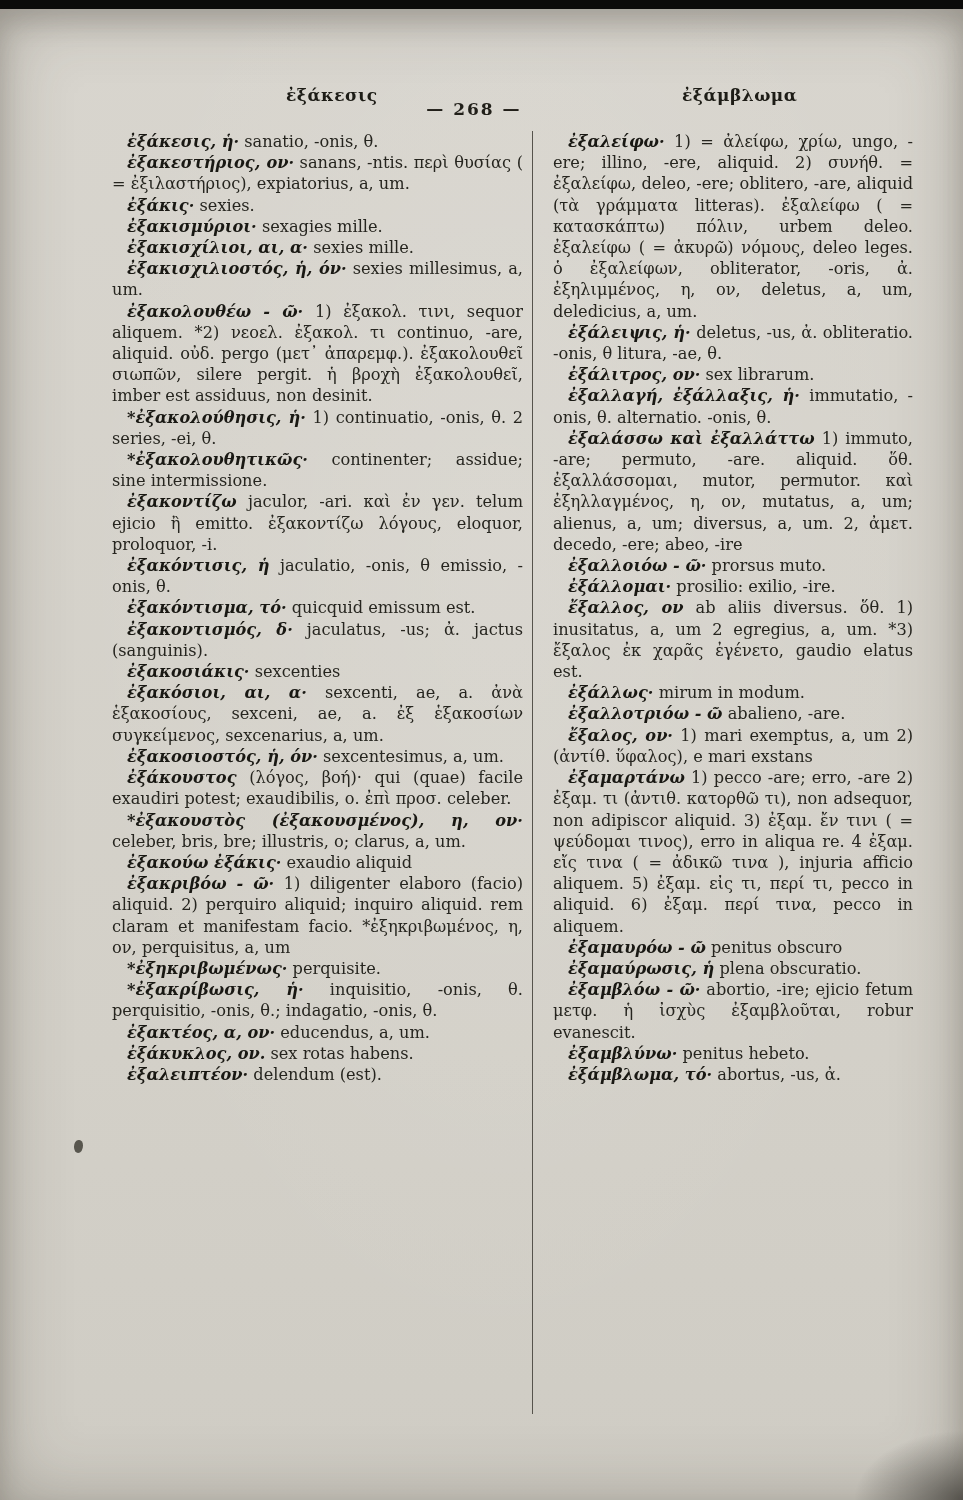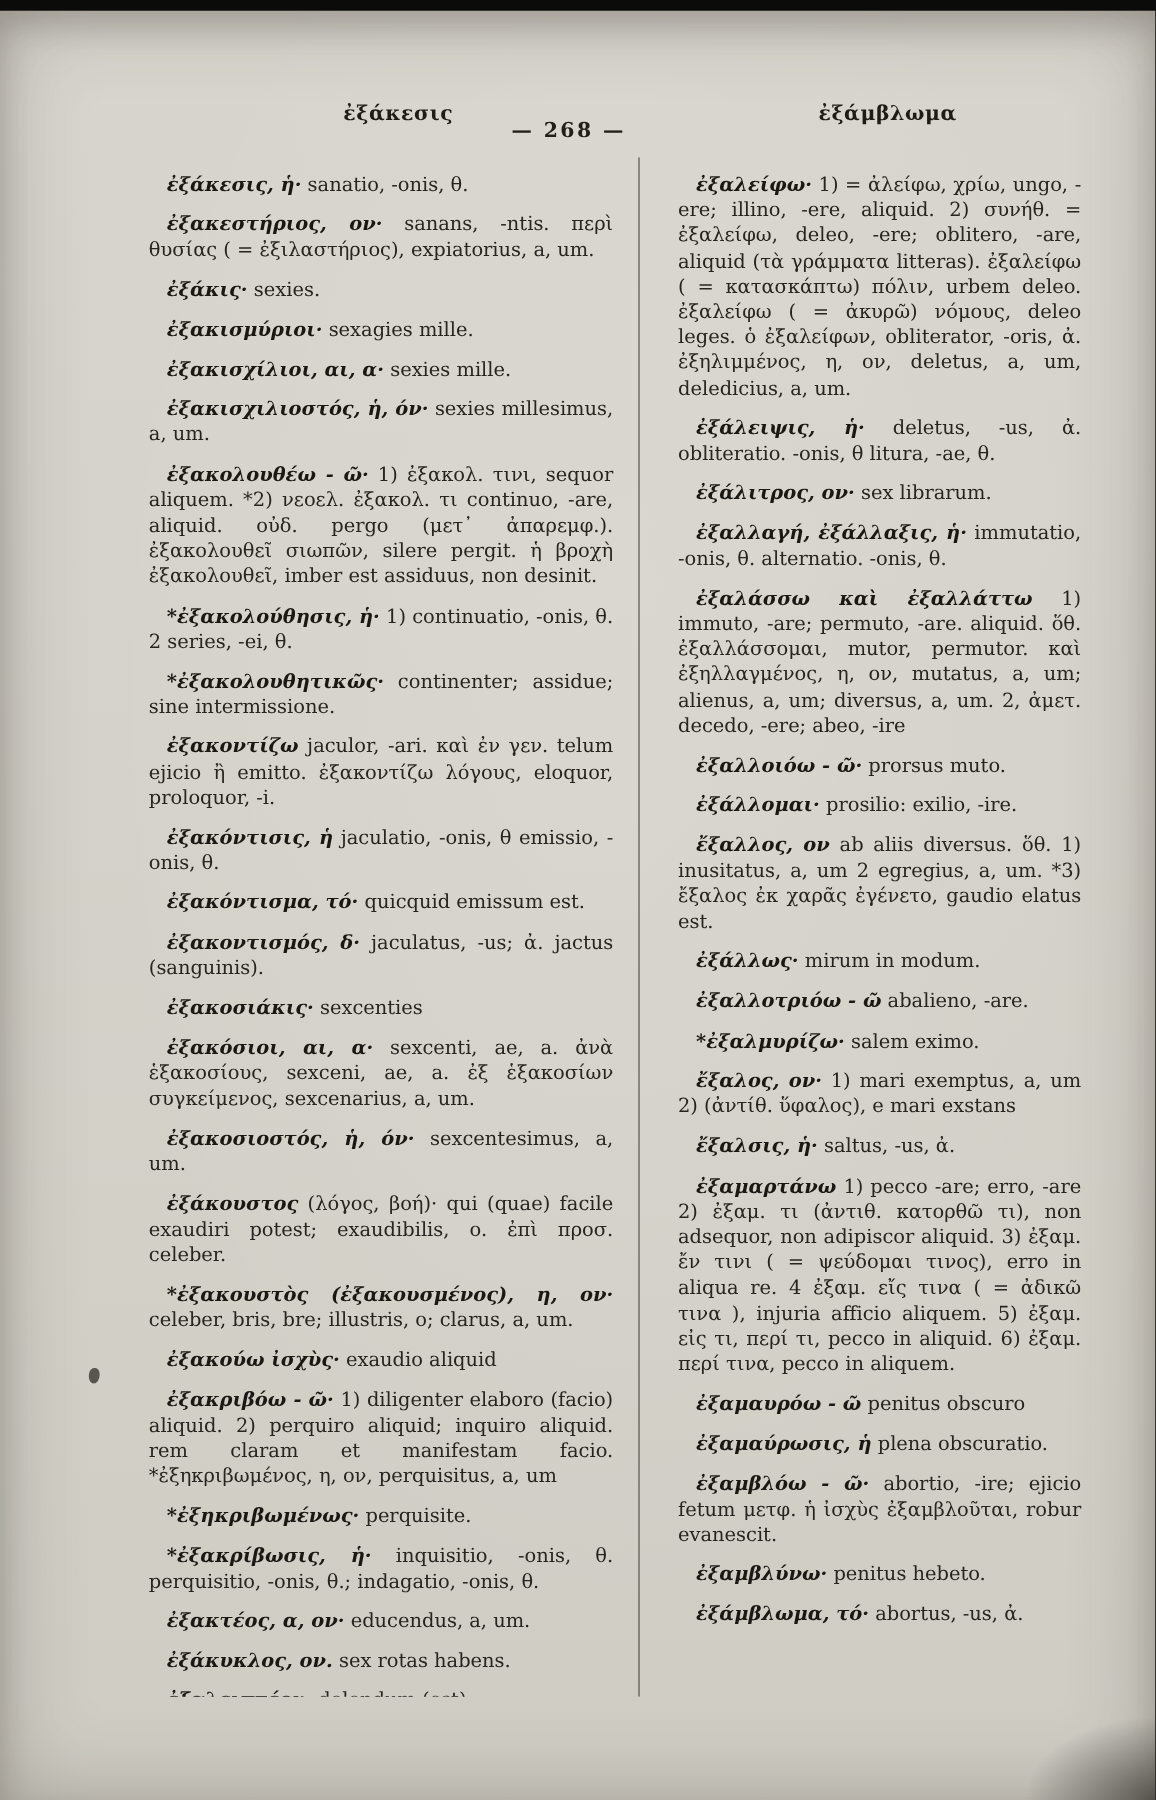--- a/index.html
+++ b/index.html
@@ -36,21 +36,21 @@
   .cols{
     position:absolute;top:122px;left:112px;right:50px;bottom:86px;
     display:flex;
     overflow:hidden;
     font-size:16.2px;line-height:21.2px;
     text-align:justify;
   }
   .col{overflow:hidden;}
   .col-left{width:420px;padding-right:9px;box-sizing:border-box;}
   .col-right{flex:1;border-left:1px solid #56534c;padding-left:20px;box-sizing:border-box;}
-  .entry{margin:12px;text-indent:15px;}
+  .entry{margin:0;text-indent:15px;}
   .hw{font-style:italic;font-weight:700;color:#191813;}
   .speck{
     position:absolute;left:74px;top:1131px;width:9px;height:13px;
     background:#3a372f;border-radius:50% 40% 55% 45%;
     opacity:.8;
   }
   .edge-top{
     position:absolute;top:0;left:0;right:0;height:9px;background:#0b0b0a;
   }
   .corner-shade{
@@ -84,42 +84,40 @@
           <p class="entry"><span class="hw">*ἐξακολουθητικῶς·</span><span> continenter; assidue; sine intermissione.</span></p>
           <p class="entry"><span class="hw">ἐξακοντίζω</span><span> jaculor, -ari. καὶ ἐν γεν. telum ejicio ἢ emitto. ἐξακοντίζω λόγους, eloquor, proloquor, -i.</span></p>
           <p class="entry"><span class="hw">ἐξακόντισις, ἡ</span><span> jaculatio, -onis, θ emissio, -onis, θ.</span></p>
           <p class="entry"><span class="hw">ἐξακόντισμα, τό·</span><span> quicquid emissum est.</span></p>
           <p class="entry"><span class="hw">ἐξακοντισμός, δ·</span><span> jaculatus, -us; ἀ. jactus (sanguinis).</span></p>
           <p class="entry"><span class="hw">ἐξακοσιάκις·</span><span> sexcenties</span></p>
           <p class="entry"><span class="hw">ἐξακόσιοι, αι, α·</span><span> sexcenti, ae, a. ἀνὰ ἑξακοσίους, sexceni, ae, a. ἐξ ἑξακοσίων συγκείμενος, sexcenarius, a, um.</span></p>
           <p class="entry"><span class="hw">ἐξακοσιοστός, ἡ, όν·</span><span> sexcentesimus, a, um.</span></p>
           <p class="entry"><span class="hw">ἐξάκουστος</span><span> (λόγος, βοή)· qui (quae) facile exaudiri potest; exaudibilis, ο. ἐπὶ προσ. celeber.</span></p>
           <p class="entry"><span class="hw">*ἐξακουστὸς (ἐξακουσμένος), η, ον·</span><span> celeber, bris, bre; illustris, ο; clarus, a, um.</span></p>
-          <p class="entry"><span class="hw">ἐξακούω ἰσχὺς·</span><span> exaudio aliquid</span></p>
+          <p class="entry"><span class="hw">ἐξακούω ἐξάκις·</span><span> exaudio aliquid</span></p>
           <p class="entry"><span class="hw">ἐξακριβόω - ῶ·</span><span> 1) diligenter elaboro (facio) aliquid. 2) perquiro aliquid; inquiro aliquid. rem claram et manifestam facio. *ἐξηκριβωμένος, η, ον, perquisitus, a, um</span></p>
           <p class="entry"><span class="hw">*ἐξηκριβωμένως·</span><span> perquisite.</span></p>
           <p class="entry"><span class="hw">*ἐξακρίβωσις, ἡ·</span><span> inquisitio, -onis, θ. perquisitio, -onis, θ.; indagatio, -onis, θ.</span></p>
           <p class="entry"><span class="hw">ἐξακτέος, α, ον·</span><span> educendus, a, um.</span></p>
           <p class="entry"><span class="hw">ἐξάκυκλος, ον.</span><span> sex rotas habens.</span></p>
           <p class="entry"><span class="hw">ἐξαλειπτέον·</span><span> delendum (est).</span></p>
         </div>
       <div class="col col-right" id="col-right">
           <p class="entry"><span class="hw">ἐξαλείφω·</span><span> 1) = ἀλείφω, χρίω, ungo, -ere; illino, -ere, aliquid. 2) συνήθ. = ἐξαλείφω, deleo, -ere; oblitero, -are, aliquid (τὰ γράμματα litteras). ἐξαλείφω ( = κατασκάπτω) πόλιν, urbem deleo. ἐξαλείφω ( = ἀκυρῶ) νόμους, deleo leges. ὁ ἐξαλείφων, obliterator, -oris, ἀ. ἐξηλιμμένος, η, ον, deletus, a, um, deledicius, a, um.</span></p>
           <p class="entry"><span class="hw">ἐξάλειψις, ἡ·</span><span> deletus, -us, ἀ. obliteratio. -onis, θ litura, -ae, θ.</span></p>
           <p class="entry"><span class="hw">ἐξάλιτρος, ον·</span><span> sex librarum.</span></p>
           <p class="entry"><span class="hw">ἐξαλλαγή, ἐξάλλαξις, ἡ·</span><span> immutatio, -onis, θ. alternatio. -onis, θ.</span></p>
           <p class="entry"><span class="hw">ἐξαλάσσω καὶ ἐξαλλάττω</span><span> 1) immuto, -are; permuto, -are. aliquid. ὅθ. ἐξαλλάσσομαι, mutor, permutor. καὶ ἐξηλλαγμένος, η, ον, mutatus, a, um; alienus, a, um; diversus, a, um. 2, ἀμετ. decedo, -ere; abeo, -ire</span></p>
           <p class="entry"><span class="hw">ἐξαλλοιόω - ῶ·</span><span> prorsus muto.</span></p>
           <p class="entry"><span class="hw">ἐξάλλομαι·</span><span> prosilio: exilio, -ire.</span></p>
           <p class="entry"><span class="hw">ἔξαλλος, ον</span><span> ab aliis diversus. ὅθ. 1) inusitatus, a, um 2 egregius, a, um. *3) ἔξαλος ἐκ χαρᾶς ἐγένετο, gaudio elatus est.</span></p>
           <p class="entry"><span class="hw">ἐξάλλως·</span><span> mirum in modum.</span></p>
           <p class="entry"><span class="hw">ἐξαλλοτριόω - ῶ</span><span> abalieno, -are.</span></p>
-          <p class="entry"><span class="hw">*ἐξαλμυρίζω·</span><span> salem eximo.</span></p>
           <p class="entry"><span class="hw">ἔξαλος, ον·</span><span> 1) mari exemptus, a, um 2) (ἀντίθ. ὕφαλος), e mari exstans</span></p>
-          <p class="entry"><span class="hw">ἔξαλσις, ἡ·</span><span> saltus, -us, ἀ.</span></p>
           <p class="entry"><span class="hw">ἐξαμαρτάνω</span><span> 1) pecco -are; erro, -are 2) ἐξαμ. τι (ἀντιθ. κατορθῶ τι), non adsequor, non adipiscor aliquid. 3) ἐξαμ. ἔν τινι ( = ψεύδομαι τινος), erro in aliqua re. 4 ἐξαμ. εἴς τινα ( = ἀδικῶ τινα ), injuria afficio aliquem. 5) ἐξαμ. εἰς τι, περί τι, pecco in aliquid. 6) ἐξαμ. περί τινα, pecco in aliquem.</span></p>
           <p class="entry"><span class="hw">ἐξαμαυρόω - ῶ</span><span> penitus obscuro</span></p>
           <p class="entry"><span class="hw">ἐξαμαύρωσις, ἡ</span><span> plena obscuratio.</span></p>
           <p class="entry"><span class="hw">ἐξαμβλόω - ῶ·</span><span> abortio, -ire; ejicio fetum μετφ. ἡ ἰσχὺς ἐξαμβλοῦται, robur evanescit.</span></p>
           <p class="entry"><span class="hw">ἐξαμβλύνω·</span><span> penitus hebeto.</span></p>
           <p class="entry"><span class="hw">ἐξάμβλωμα, τό·</span><span> abortus, -us, ἀ.</span></p>
         </div>
     </div>
 
     <div class="speck"></div>

